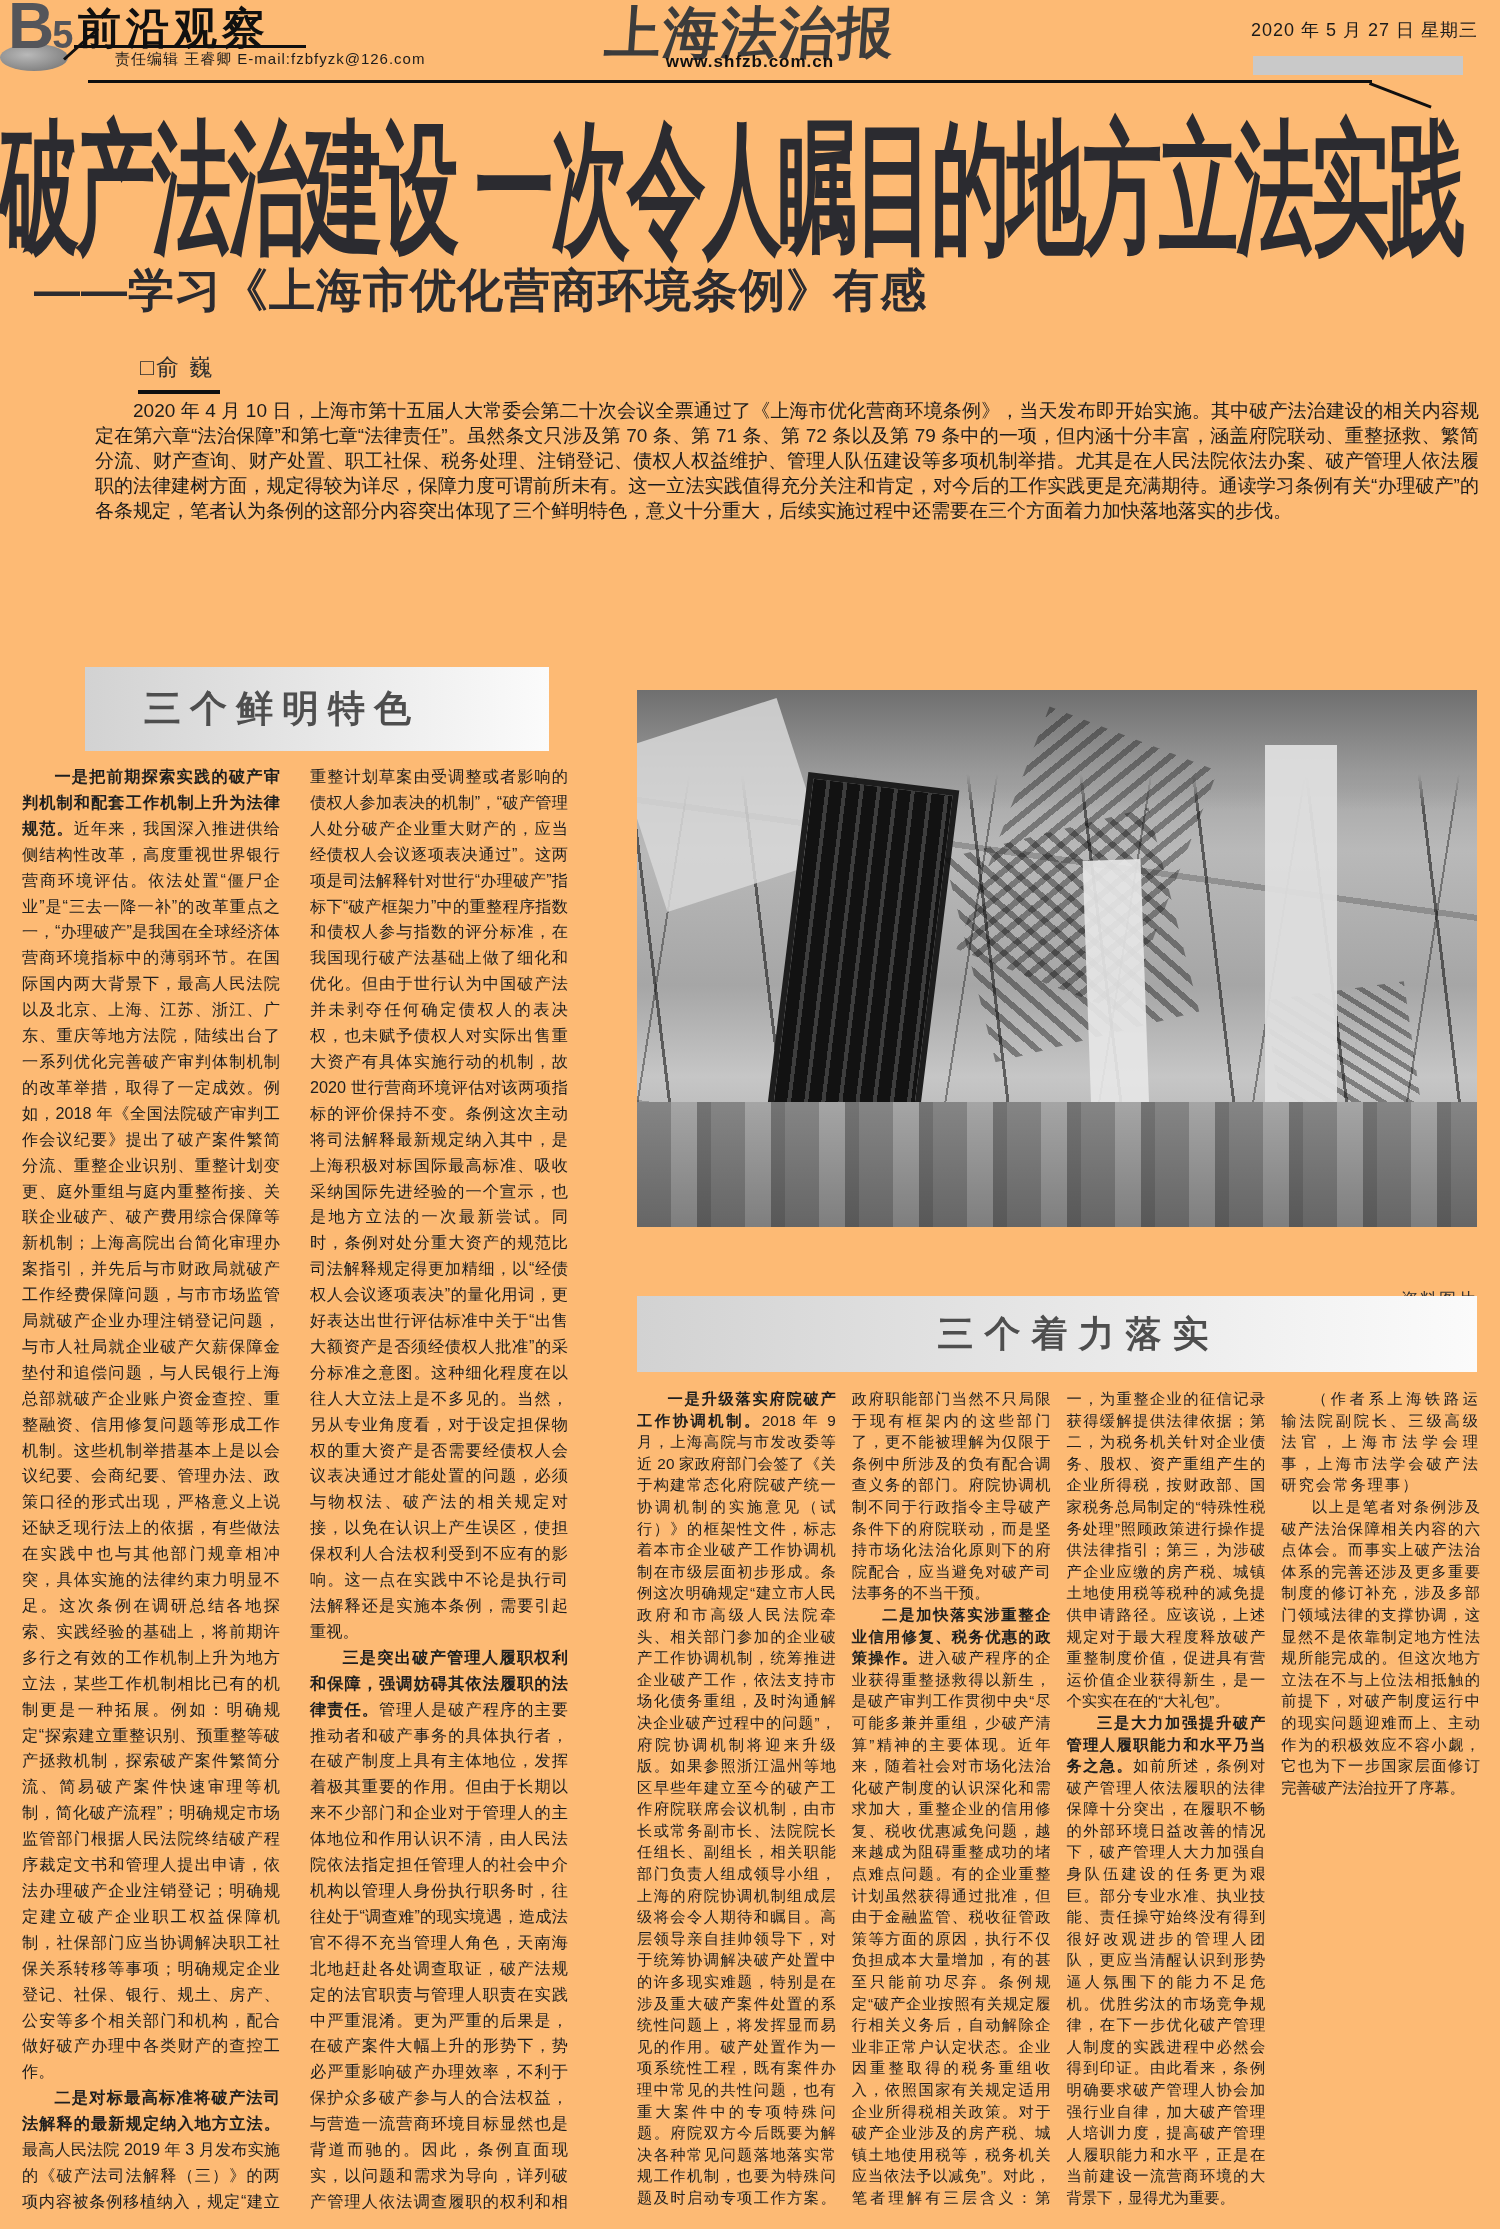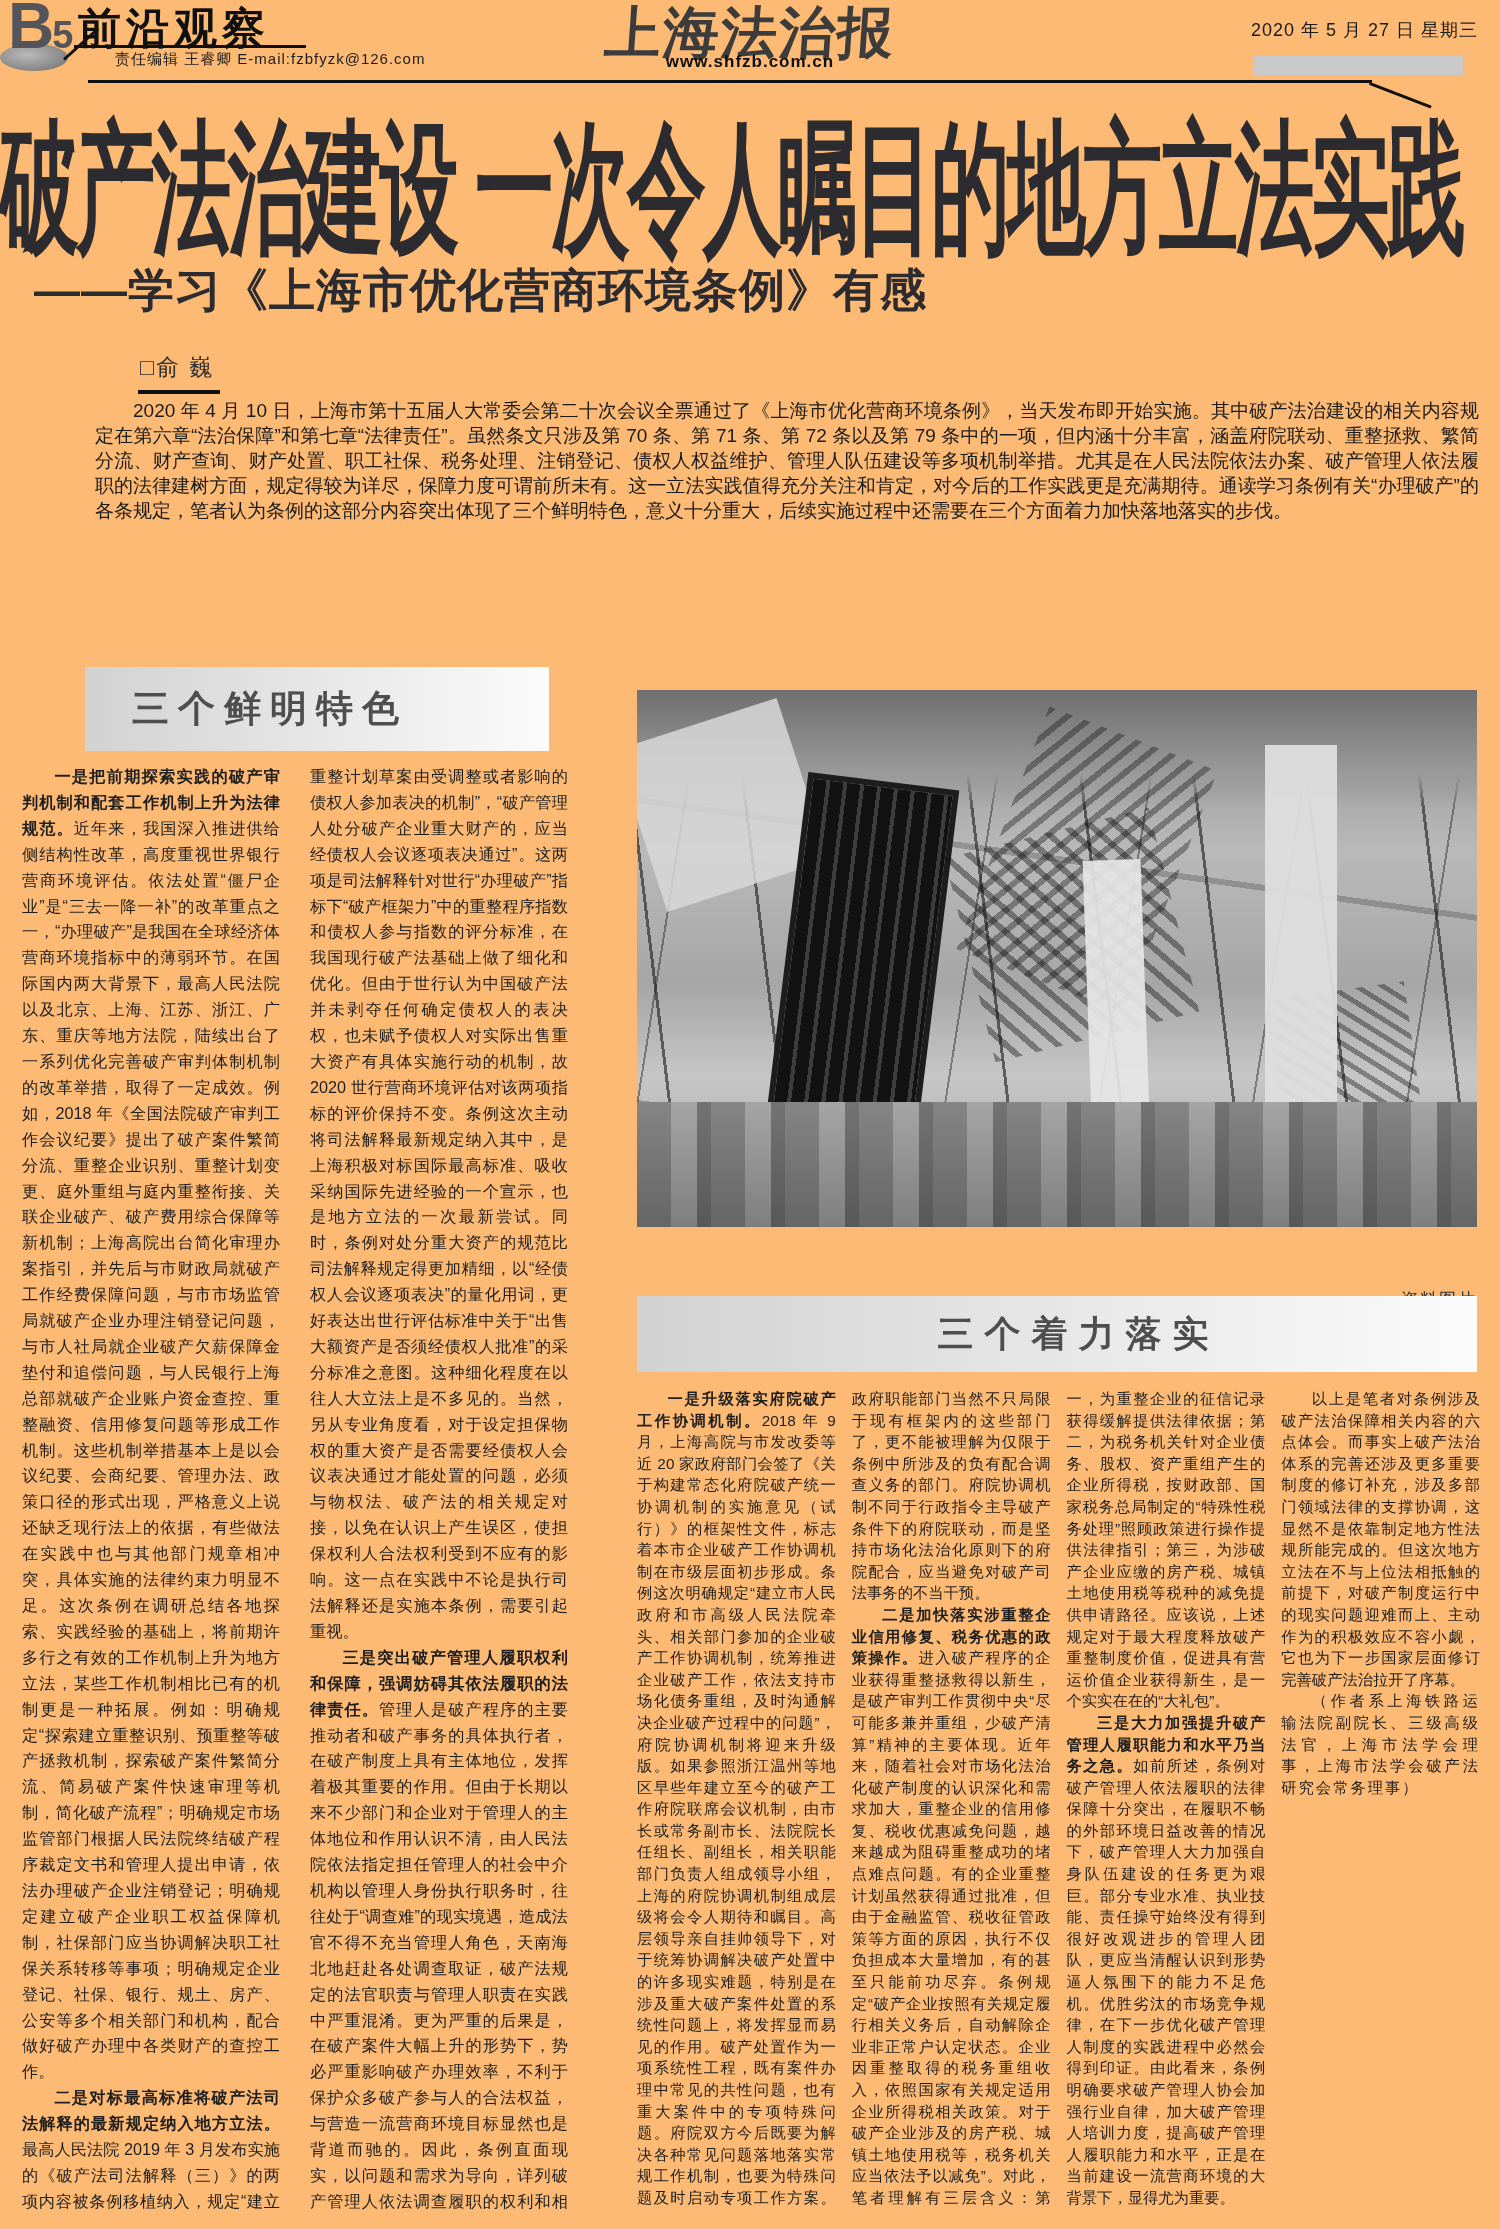--- a/index.html
+++ b/index.html
@@ -31,21 +31,21 @@
     color:#2b2b30;transform:scaleY(1.82);transform-origin:top center;}
   #subtitle{left:34px;top:260px;font-size:46px;font-weight:700;color:#2b2b30;letter-spacing:1px;}
   #author{left:140px;top:352px;font-size:23px;color:#2e2e2e;letter-spacing:2px;}
   #author-rule{left:138px;top:390px;width:82px;height:4px;background:#101010;}
   
   #intro{left:95px;top:398px;width:1384px;}
   #intro p{margin:0;font-size:19px;line-height:25px;text-align:justify;text-indent:2em;color:#1b1b1b;}
   
   .sec-head{background:linear-gradient(90deg,#d2d2d2 0%,#e9e9e9 55%,#fbfbfb 100%);}
   #s1-head{left:85px;top:667px;width:464px;height:84px;}
-  #s1-title{padding-left:47px;line-height:84px;font-size:37px;font-weight:600;color:#4e4e4e;letter-spacing:9px;}
+  #s1-title{padding-left:47px;line-height:84px;font-size:37px;font-weight:600;color:#4e4e4e;letter-spacing:9px;margin-left:12px;}
   #s2-head{left:637px;top:1296px;width:840px;height:76px;text-align:center;}
   #s2-title{line-height:76px;font-size:36px;font-weight:600;color:#4e4e4e;letter-spacing:11px;padding-left:43px;}
   
   .cols p{margin:0;text-align:justify;text-indent:2em;}
   .cols b{font-weight:700;}
   #s1-cols{left:22px;top:764px;width:546px;height:1452px;column-count:2;column-gap:30px;
     column-fill:auto;font-size:16.2px;line-height:25.9px;color:#1e1e1e;overflow:hidden;}
   #s2-cols{left:637px;top:1388px;width:843px;height:828px;column-count:4;column-gap:16px;
     column-fill:auto;font-size:15.3px;line-height:21.6px;color:#1e1e1e;overflow:hidden;}
   #credit{letter-spacing:2px;color:#222;}
@@ -125,17 +125,17 @@
   </div>
   <div class="abs" id="photo-caption">资料图片</div>
 
   <div class="abs sec-head" id="s2-head">
     <div id="s2-title">三个着力落实</div>
   </div>
   <div class="abs cols" id="s2-cols">
     <p><b>一是升级落实府院破产工作协调机制。</b><span>2018 年 9 月，上海高院与市发改委等近 20 家政府部门会签了《关于构建常态化府院破产统一协调机制的实施意见（试行）》的框架性文件，标志着本市企业破产工作协调机制在市级层面初步形成。条例这次明确规定“建立市人民政府和市高级人民法院牵头、相关部门参加的企业破产工作协调机制，统筹推进企业破产工作，依法支持市场化债务重组，及时沟通解决企业破产过程中的问题”，府院协调机制将迎来升级版。如果参照浙江温州等地区早些年建立至今的破产工作府院联席会议机制，由市长或常务副市长、法院院长任组长、副组长，相关职能部门负责人组成领导小组，上海的府院协调机制组成层级将会令人期待和瞩目。高层领导亲自挂帅领导下，对于统筹协调解决破产处置中的许多现实难题，特别是在涉及重大破产案件处置的系统性问题上，将发挥显而易见的作用。破产处置作为一项系统性工程，既有案件办理中常见的共性问题，也有重大案件中的专项特殊问题。府院双方今后既要为解决各种常见问题落地落实常规工作机制，也要为特殊问题及时启动专项工作方案。政府职能部门当然不只局限于现有框架内的这些部门了，更不能被理解为仅限于条例中所涉及的负有配合调查义务的部门。府院协调机制不同于行政指令主导破产条件下的府院联动，而是坚持市场化法治化原则下的府院配合，应当避免对破产司法事务的不当干预。</span></p>
     <p><b>二是加快落实涉重整企业信用修复、税务优惠的政策操作。</b><span>进入破产程序的企业获得重整拯救得以新生，是破产审判工作贯彻中央“尽可能多兼并重组，少破产清算”精神的主要体现。近年来，随着社会对市场化法治化破产制度的认识深化和需求加大，重整企业的信用修复、税收优惠减免问题，越来越成为阻碍重整成功的堵点难点问题。有的企业重整计划虽然获得通过批准，但由于金融监管、税收征管政策等方面的原因，执行不仅负担成本大量增加，有的甚至只能前功尽弃。条例规定“破产企业按照有关规定履行相关义务后，自动解除企业非正常户认定状态。企业因重整取得的税务重组收入，依照国家有关规定适用企业所得税相关政策。对于破产企业涉及的房产税、城镇土地使用税等，税务机关应当依法予以减免”。对此，笔者理解有三层含义：第一，为重整企业的征信记录获得缓解提供法律依据；第二，为税务机关针对企业债务、股权、资产重组产生的企业所得税，按财政部、国家税务总局制定的“特殊性税务处理”照顾政策进行操作提供法律指引；第三，为涉破产企业应缴的房产税、城镇土地使用税等税种的减免提供申请路径。应该说，上述规定对于最大程度释放破产重整制度价值，促进具有营运价值企业获得新生，是一个实实在在的“大礼包”。</span></p>
     <p><b>三是大力加强提升破产管理人履职能力和水平乃当务之急。</b><span>如前所述，条例对破产管理人依法履职的法律保障十分突出，在履职不畅的外部环境日益改善的情况下，破产管理人大力加强自身队伍建设的任务更为艰巨。部分专业水准、执业技能、责任操守始终没有得到很好改观进步的管理人团队，更应当清醒认识到形势逼人氛围下的能力不足危机。优胜劣汰的市场竞争规律，在下一步优化破产管理人制度的实践进程中必然会得到印证。由此看来，条例明确要求破产管理人协会加强行业自律，加大破产管理人培训力度，提高破产管理人履职能力和水平，正是在当前建设一流营商环境的大背景下，显得尤为重要。</span></p>
+    <p id="credit">（作者系上海铁路运输法院副院长、三级高级法官，上海市法学会理事，上海市法学会破产法研究会常务理事）</p>
     <p><span>以上是笔者对条例涉及破产法治保障相关内容的六点体会。而事实上破产法治体系的完善还涉及更多重要制度的修订补充，涉及多部门领域法律的支撑协调，这显然不是依靠制定地方性法规所能完成的。但这次地方立法在不与上位法相抵触的前提下，对破产制度运行中的现实问题迎难而上、主动作为的积极效应不容小觑，它也为下一步国家层面修订完善破产法治拉开了序幕。</span></p>
-    <p id="credit">（作者系上海铁路运输法院副院长、三级高级法官，上海市法学会理事，上海市法学会破产法研究会常务理事）</p>
   </div>
 
 </div>
 
 </body></html>

